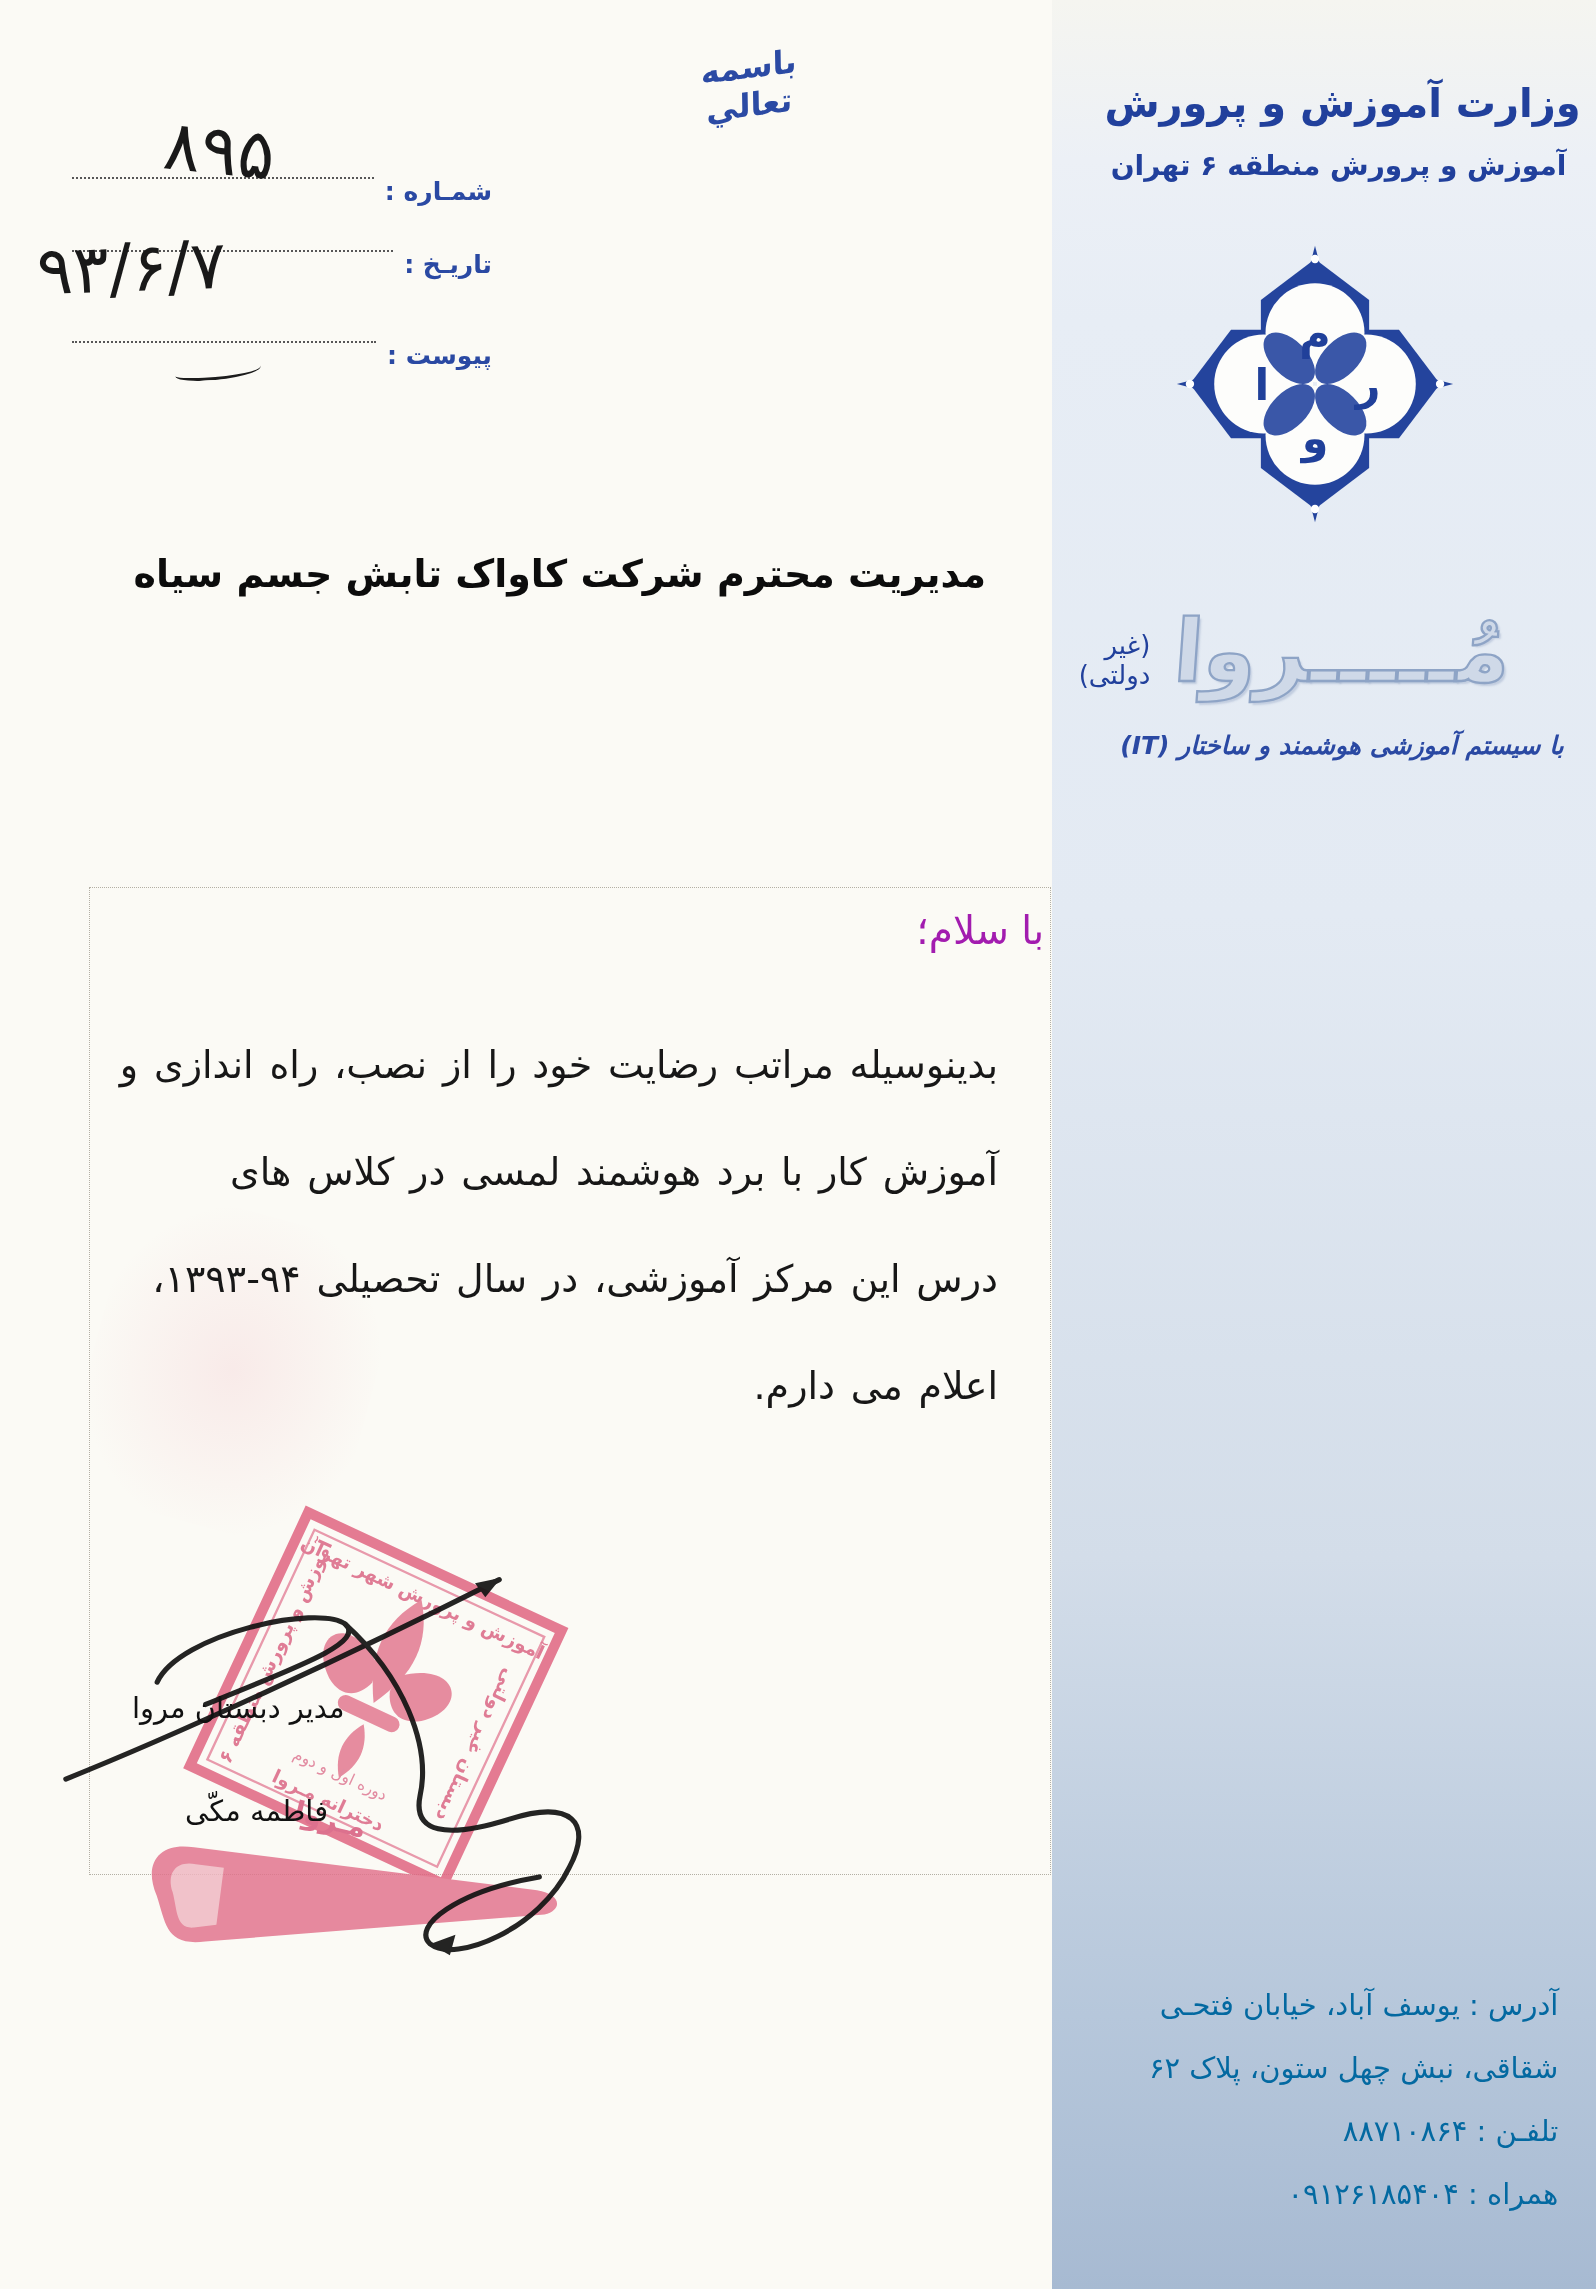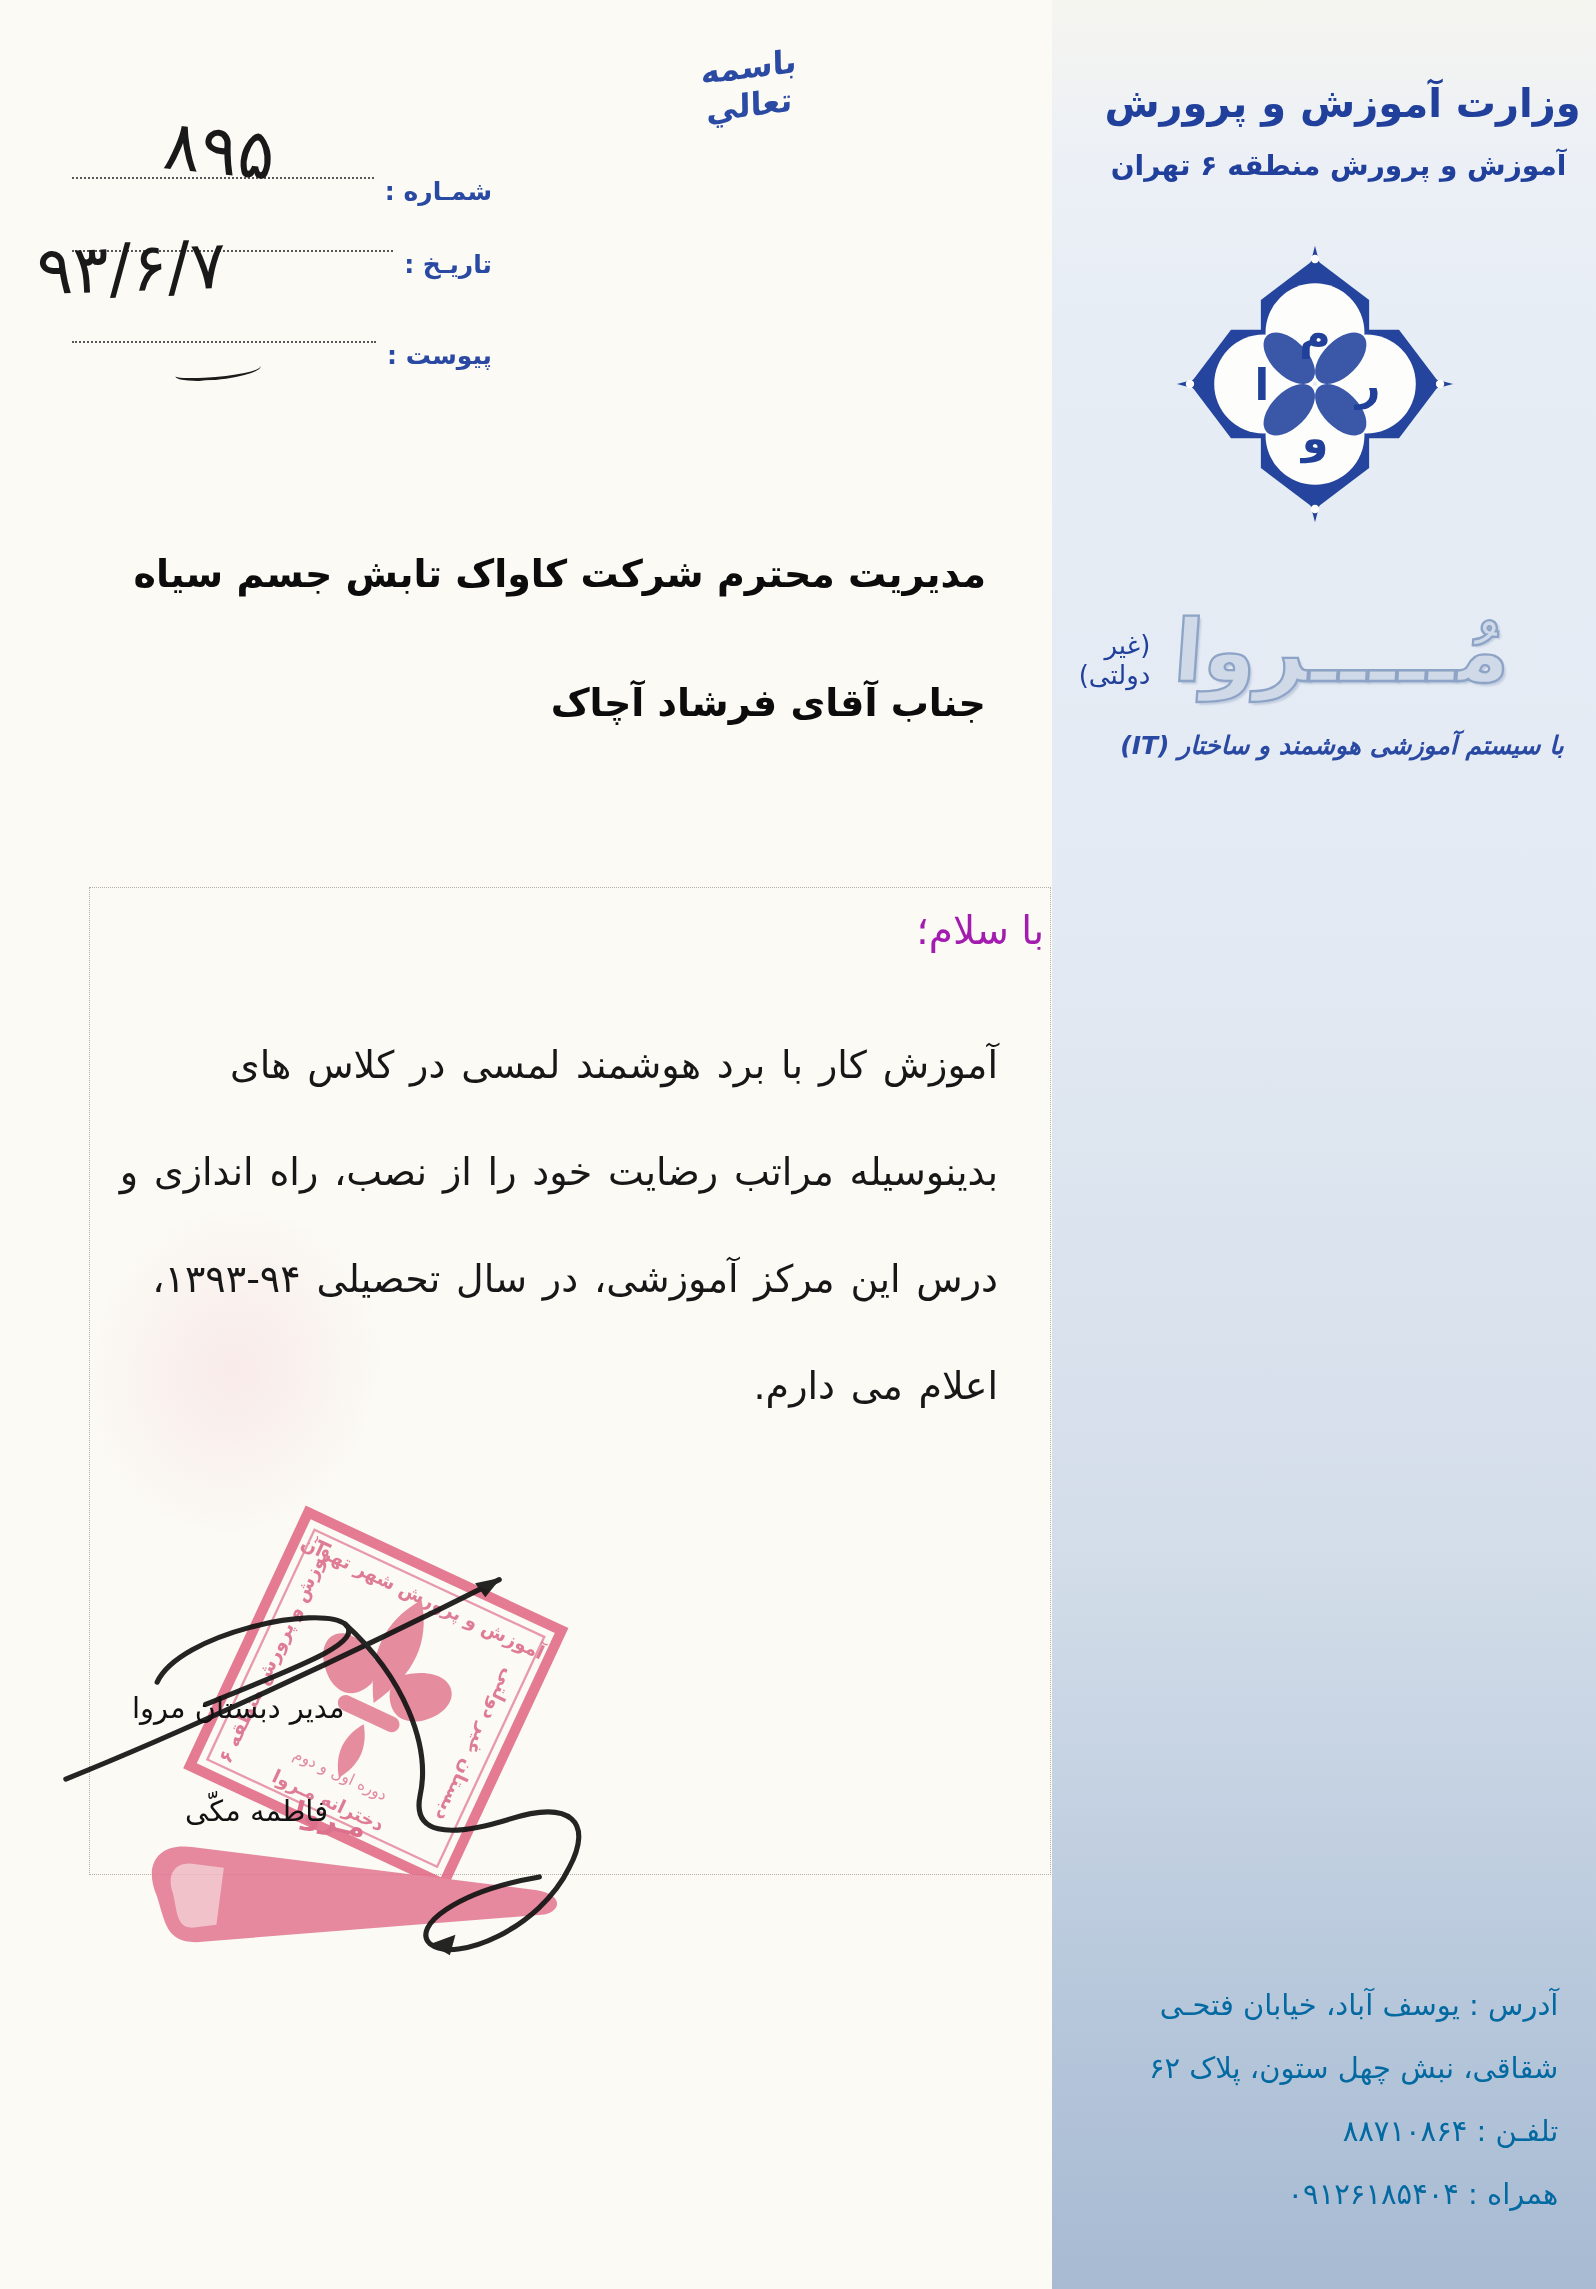--- a/index.html
+++ b/index.html
@@ -131,27 +131,26 @@
   </div>
   <div class="meta-row" id="row-attachment">
     <span class="meta-label">پیوست :</span>
     <span class="meta-dots"></span>
   </div>
   <div class="hw hw-number">۸۹۵</div>
   <div class="hw hw-date">۹۳/۶/۷</div>
   <div class="hw-attach-mark"></div>
 
   <div class="recipient1">مدیریت محترم شرکت کاواک تابش جسم سیاه</div>
-  <div class="recipient2">جناب آقای فرشاد آچاک</div>
 
   <div class="body-box"></div>
   <div class="salutation">با سلام؛</div>
   <div class="body-par">
+    <div>بدینوسیله مراتب رضایت خود را از نصب، راه اندازی و</div>
     <div>آموزش کار با برد هوشمند لمسی در کلاس های</div>
-    <div>بدینوسیله مراتب رضایت خود را از نصب، راه اندازی و</div>
     <div>درس این مرکز آموزشی، در سال تحصیلی ۹۴-۱۳۹۳،</div>
     <div>اعلام می دارم.</div>
   </div>
 
   <div class="ghost"></div>
 
   <svg class="stamp-svg" width="578" height="522" viewBox="0 0 620 560">
     <g opacity="0.82">
       <g transform="translate(313,262) rotate(25)">
         <rect x="-150" y="-150" width="300" height="300" fill="none" stroke="#df607d" stroke-width="11"></rect>

